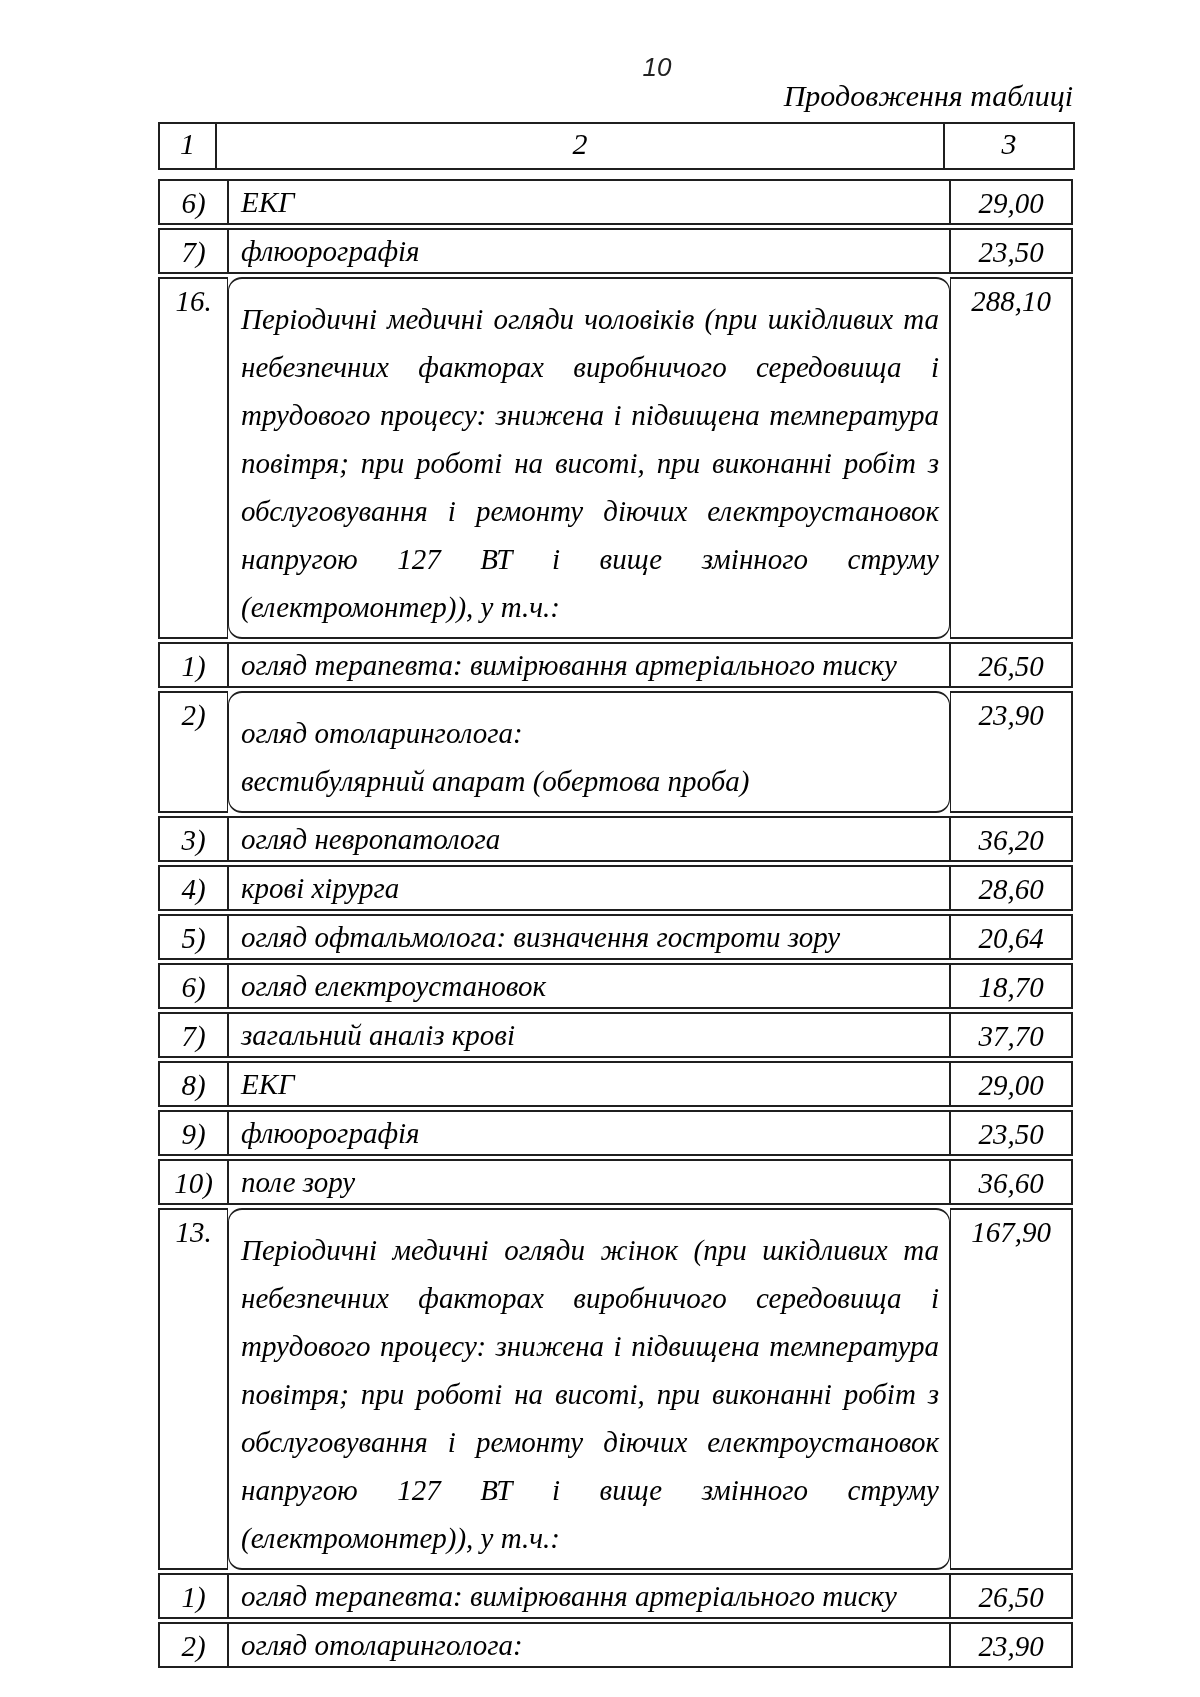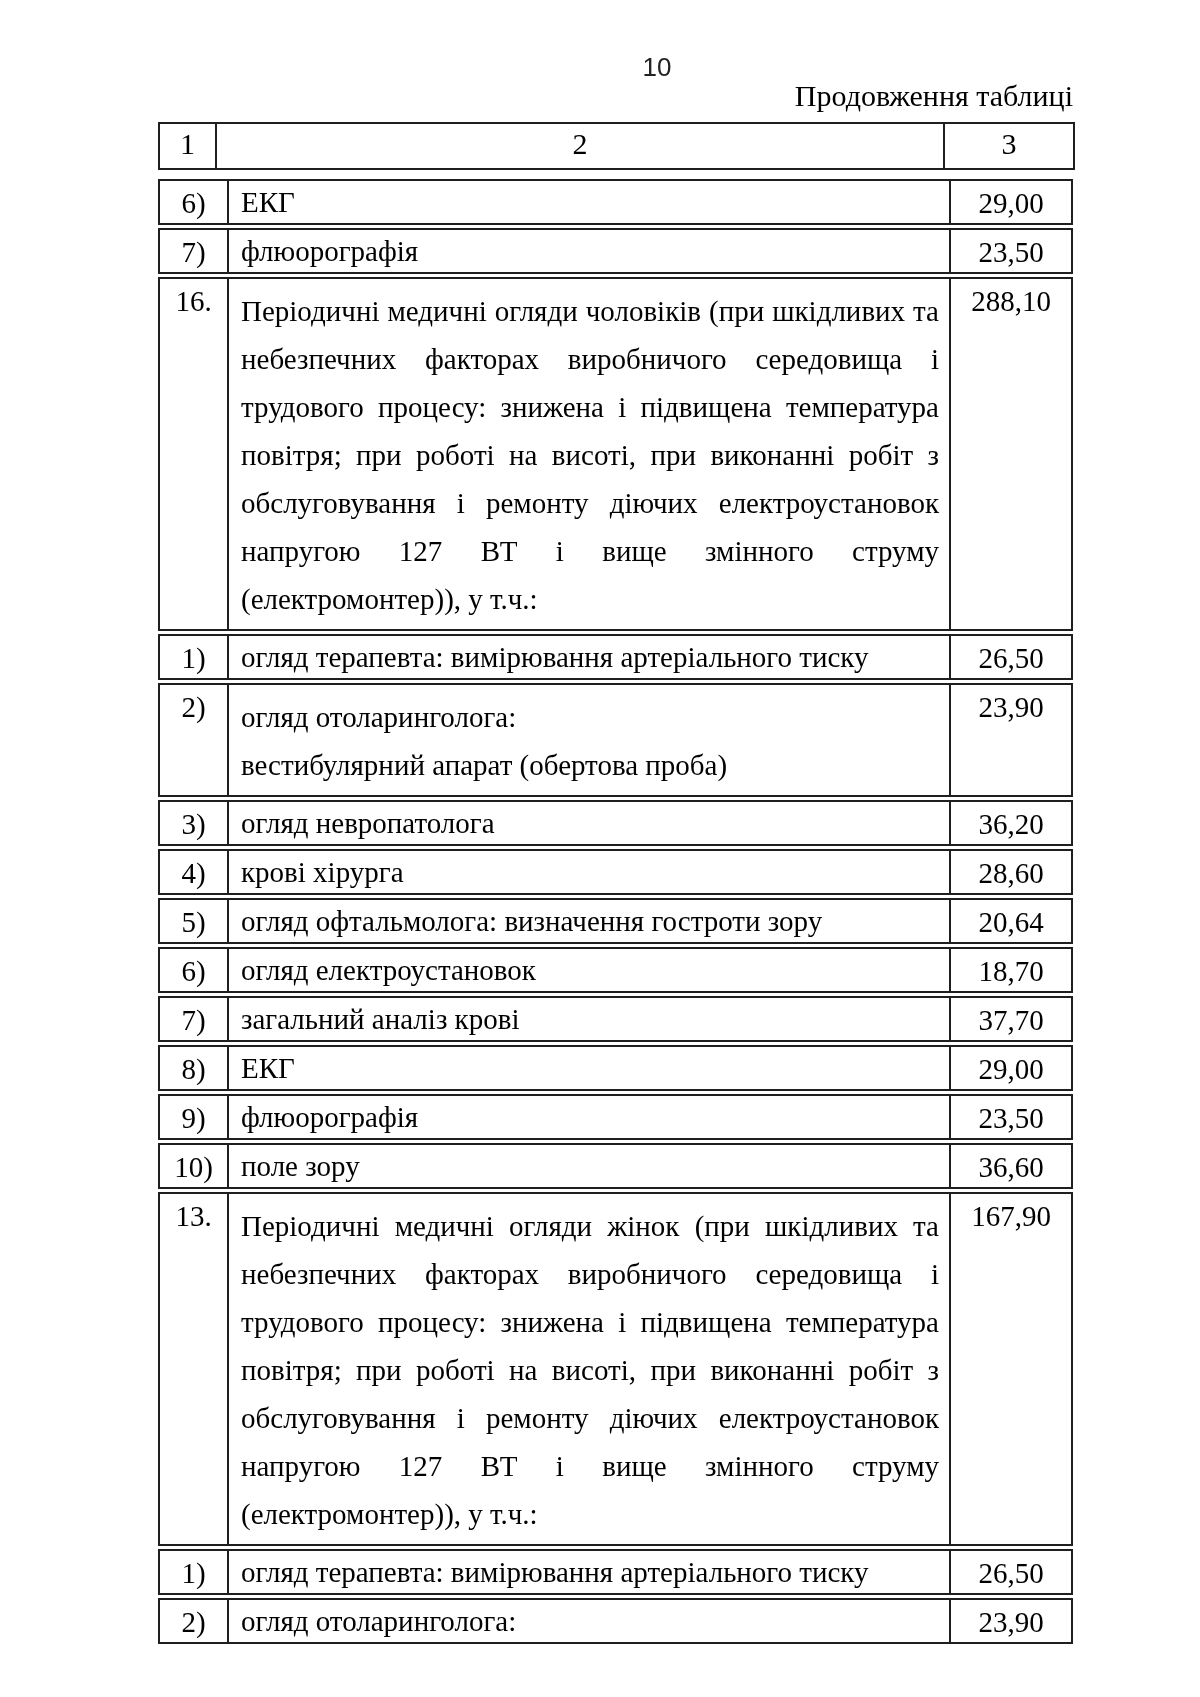--- a/index.html
+++ b/index.html
@@ -4,20 +4,21 @@
 <style>
   html,body { margin:0; padding:0; background:#ffffff; }
   .page {
     position:relative;
     width:1200px;
     height:1697px;
     background:#ffffff;
     font-family:"Liberation Serif", serif;
     color:#000000;
     overflow:hidden;
+    font-style:italic;
   }
   .page-number {
     position:absolute;
     top:52px; left:0;
     width:100%;
     box-sizing:border-box;
     padding-left:114px;
     text-align:center;
     font-family:"Liberation Sans", sans-serif;
     font-size:26px;
@@ -61,21 +62,21 @@
     border-right-width:1px;
     vertical-align:top;
     font-size:29px;
     line-height:30px;
   }
   .body-table td:first-child { border-left-width:2px; }
   .body-table td:last-child  { border-right-width:2px;margin-left:38px; }
   .col-num   { text-align:center; padding:7px 2px 5px 2px; }
   .col-desc  { text-align:left;   padding:6px 10px 6px 12px; }
   .col-price { text-align:center; padding:7px 2px 5px 2px; }
-  tr.multi .col-desc { line-height:48px; padding-top:8px; padding-bottom:6px; }
+  tr.multi .col-desc { line-height:48px; padding-top:16px; padding-bottom:6px;border-radius:14px; }
   .jline { text-align:justify; text-align-last:justify; }
 </style>
 </head>
 <body>
 
 <div class="page">
 
   <div class="page-number">10</div>
 
   <div class="content">

